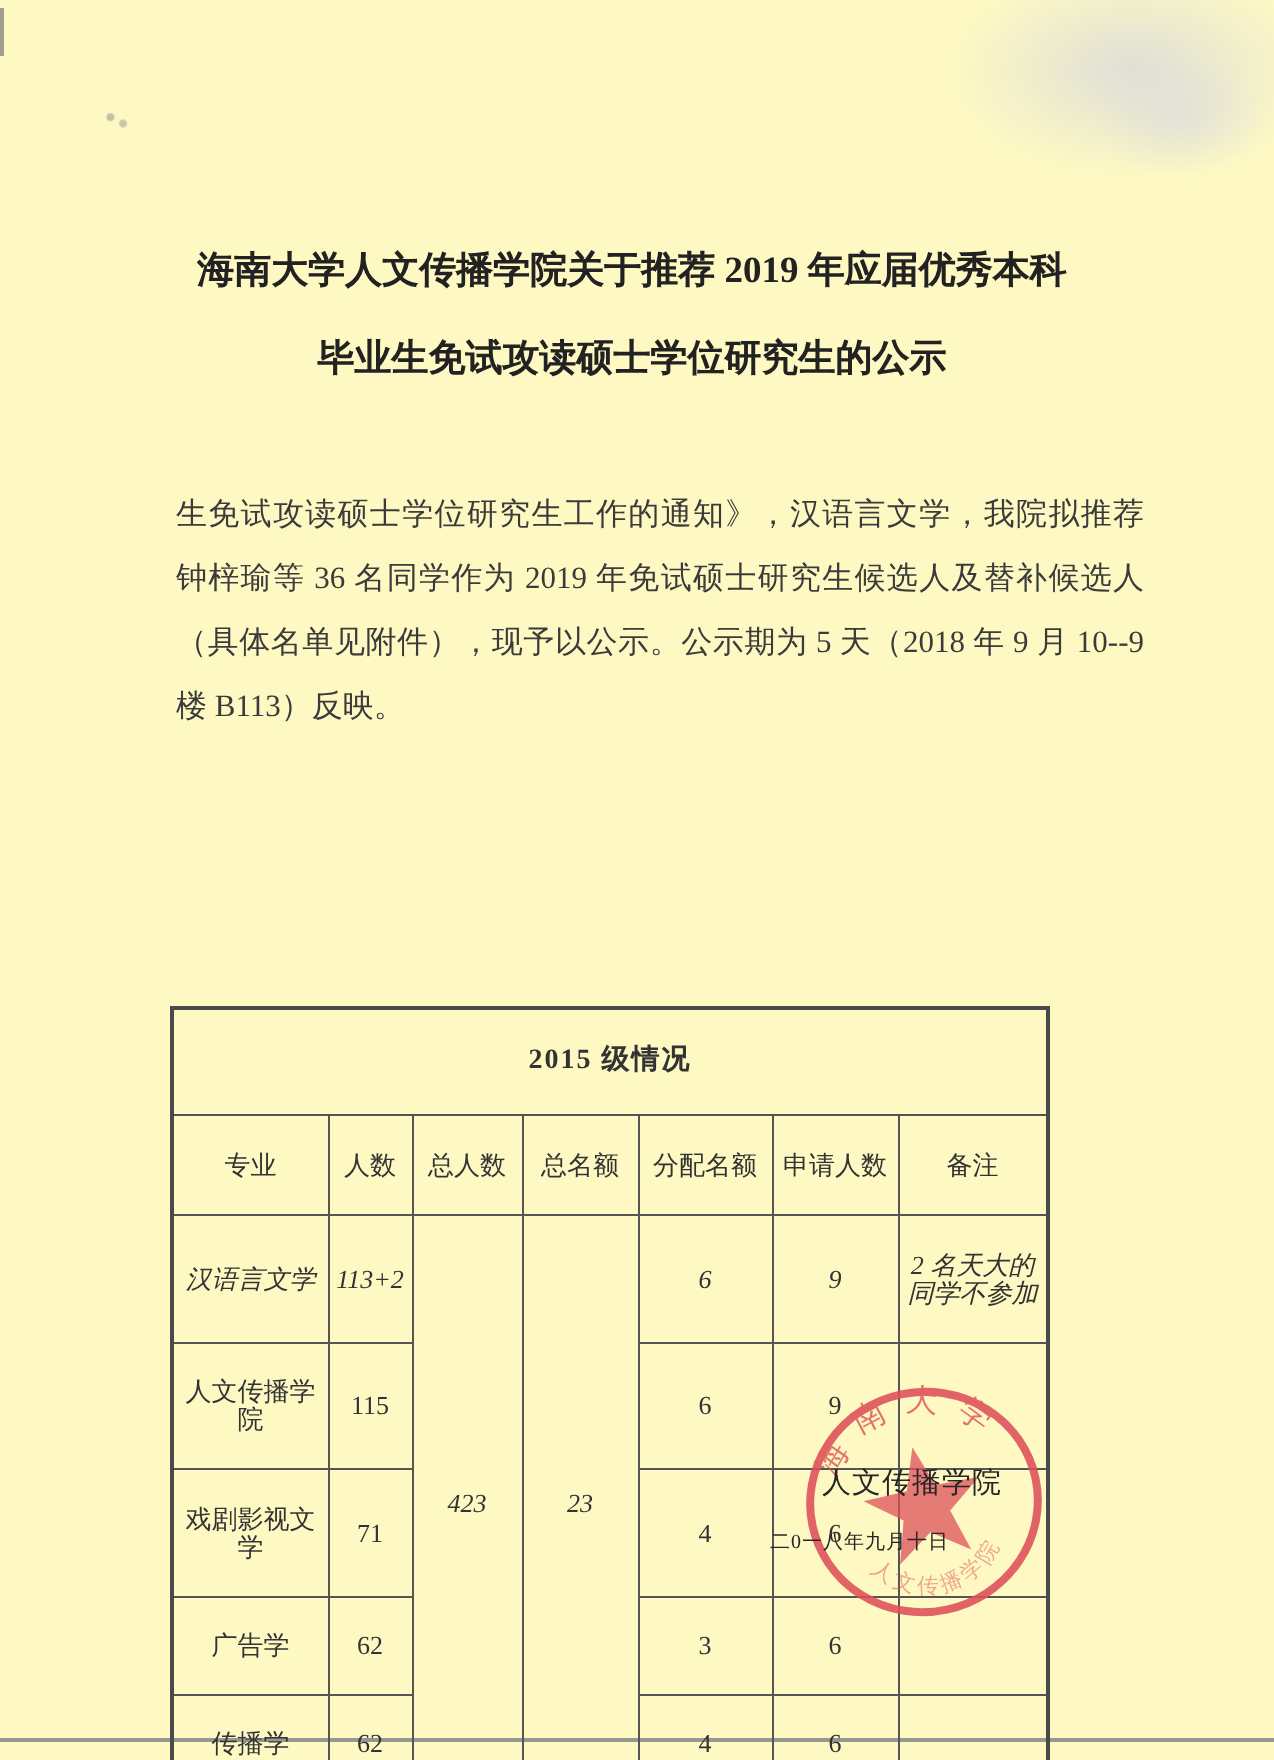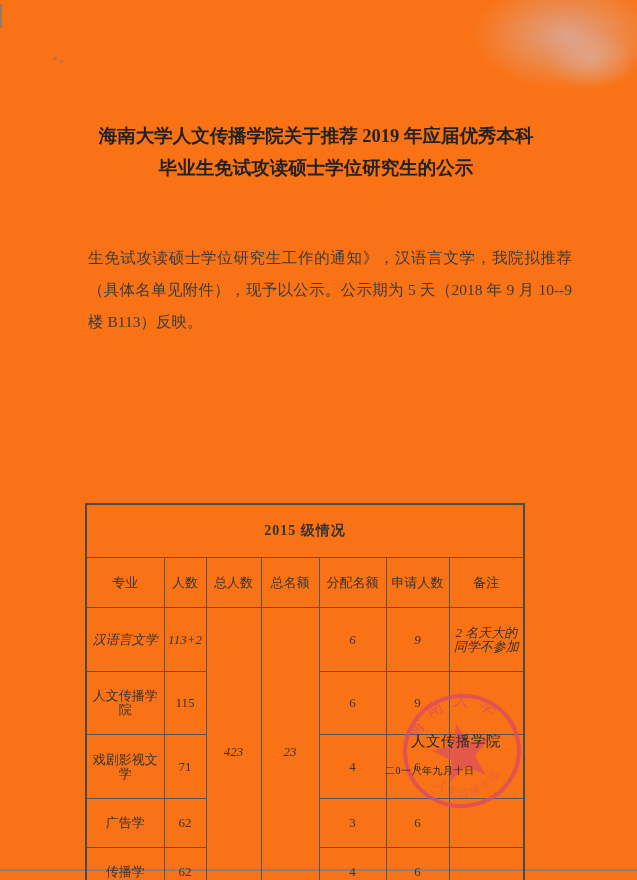--- a/index.html
+++ b/index.html
@@ -1,31 +1,31 @@
 <!DOCTYPE html>
 <html><head>
 <meta charset="utf-8">
 <style>
   html,body{margin:0;padding:0;background:#e9e9e9;}
   .page{
     position:relative;
     width:637px;height:880px;
     margin:0 auto;
-    background:#f97316;
+    background:#fef9c3;
     overflow:hidden;
     font-family:"Liberation Serif","DejaVu Serif",serif;
     color:#3a3a3a;
   }
   
   .doc-title{
     position:absolute;left:76px;top:124px;width:480px;
     text-align:center;font-weight:bold;font-size:18.5px;color:#222;
   }
   .doc-title .t-line{line-height:24px;}
-  .doc-title .t-line + .t-line{margin-top:8px;}
+  .doc-title .t-line + .t-line{margin-top:20px;}
   
   .body-text{
     position:absolute;left:88px;top:246px;width:484px;
     font-size:15.5px;color:#3b3b3b;
   }
   .b-line{
     height:32px;line-height:24px;overflow:hidden;
     text-align:justify;text-align-last:justify;
   }
   .b-line.first{margin-left:31px;}
@@ -96,20 +96,21 @@
   <div class="dust-dots"></div>
   <div class="scan-line-bottom"></div>
 
   <div class="doc-title">
     <div class="t-line">海南大学人文传播学院关于推荐 2019 年应届优秀本科</div>
     <div class="t-line">毕业生免试攻读硕士学位研究生的公示</div>
   </div>
 
   <div class="body-text">
     <div class="b-line">生免试攻读硕士学位研究生工作的通知》，汉语言文学，我院拟推荐</div>
+    <div class="b-line">钟梓瑜等 36 名同学作为 2019 年免试硕士研究生候选人及替补候选人</div>
     <div class="b-line">（具体名单见附件），现予以公示。公示期为 5 天（2018 年 9 月 10--9</div>
     <div class="b-line last">楼 B113）反映。</div>
   </div>
 
 
   <div class="grade-table-wrap">
     <table class="grade">
       <colgroup>
         <col style="width:78px">
           <col style="width:42px">

